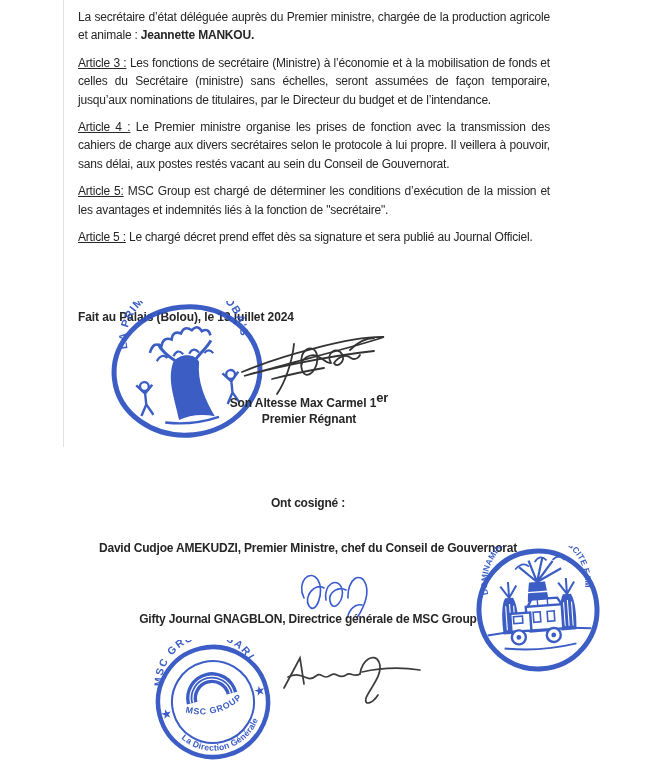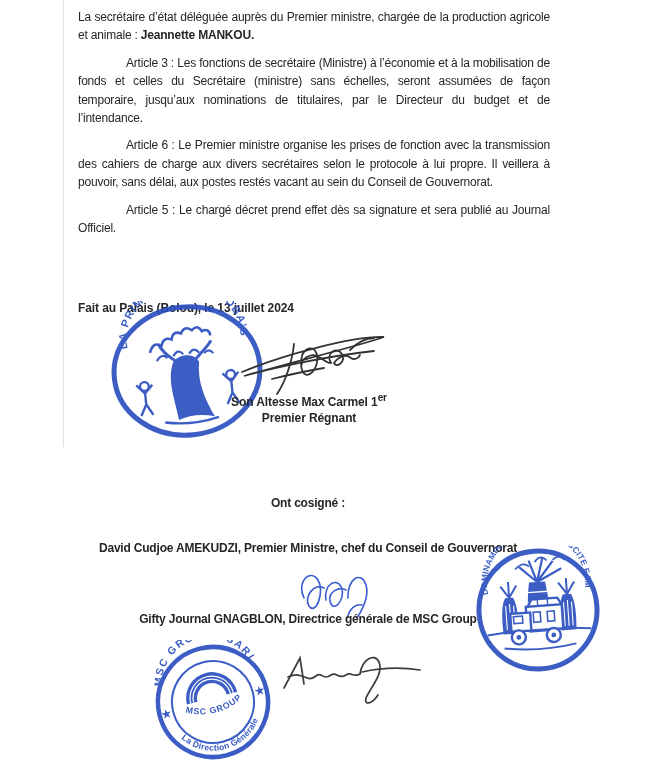--- a/index.html
+++ b/index.html
@@ -6,56 +6,57 @@
   .page{
     position:relative;width:647px;height:767px;background:#ffffff;
     font-family:"Liberation Sans",sans-serif;color:#262626;overflow:hidden;border-radius:21px;
   }
   .scan-line{position:absolute;left:63px;top:0;width:1px;height:447px;background:#e2e2e2;}
   .text-col{
     position:absolute;left:78px;top:8px;width:472px;
     font-size:12px;line-height:18.4px;letter-spacing:-0.2px;text-align:justify;
   }
   .text-col p{margin:0 0 9px 0;}
-  .art-label{margin-left:48px;}
+  .art-label{text-decoration:underline;}
   .bold{font-weight:bold;}
   .place-date{
     text-align:left;font-weight:bold;margin-top:62px;letter-spacing:-0.1px;
   }
   .centered-line{
     position:absolute;left:0;width:616px;text-align:center;font-weight:bold;
     font-size:12px;letter-spacing:-0.2px;
   }
   #ont-cosigne{top:496px;}
   #cosigner-david{top:541px;}
   #cosigner-gifty{top:612px;}
   .signatory{
     position:absolute;left:226px;top:390px;width:166px;text-align:center;
     font-weight:bold;font-size:12px;line-height:15.5px;letter-spacing:-0.1px;
   }
-  .signatory sup{font-size:10px;vertical-align:super;}
+  .signatory sup{font-size:13px;vertical-align:super;}
   .stamp{position:absolute;opacity:0.92;}
   .sig{position:absolute;}
   svg text{font-family:"Liberation Sans",sans-serif;font-weight:bold;}
   .stamp-blue-text{fill:#2b50c0;}
 </style>
 </head>
 <body>
 
 <div class="page">
 
   <div class="scan-line"></div>
 
   <div class="text-col">
     <p><span>La secrétaire d’état déléguée auprès du Premier ministre, chargée de la production agricole et animale : </span><span class="bold">Jeannette MANKOU.</span></p>
 
     <p><span class="art-label">Article 3 :</span><span> Les fonctions de secrétaire (Ministre) à l’économie et à la mobilisation de fonds et celles du Secrétaire (ministre) sans échelles, seront assumées de façon temporaire, jusqu’aux nominations de titulaires, par le Directeur du budget et de l’intendance.</span></p>
 
-    <p><span class="art-label">Article 6 :</span><span> Le Premier ministre organise les prises de fonction avec la transmission des cahiers de charge aux divers secrétaires selon le protocole à lui propre. Il veillera à pouvoir, sans délai, aux postes restés vacant au sein du Conseil de Gouvernorat.</span></p>
+    <p><span class="art-label">Article 4 :</span><span> Le Premier ministre organise les prises de fonction avec la transmission des cahiers de charge aux divers secrétaires selon le protocole à lui propre. Il veillera à pouvoir, sans délai, aux postes restés vacant au sein du Conseil de Gouvernorat.</span></p>
 
+    <p><span class="art-label">Article 5:</span><span> MSC Group est chargé de déterminer les conditions d’exécution de la mission et les avantages et indemnités liés à la fonction de "secrétaire".</span></p>
 
     <p><span class="art-label">Article 5 :</span><span> Le chargé décret prend effet dès sa signature et sera publié au Journal Officiel.</span></p>
 
     <div class="place-date">Fait au Palais (Bolou), le 13 juillet 2024</div>
   </div>
 
   <svg class="stamp" style="left:108px;top:301px;" width="158" height="140" viewBox="0 0 158 140">
     <g stroke="#2b50c0" fill="none" transform="rotate(-6 79 70)">
       <ellipse cx="79" cy="70" rx="73" ry="64" stroke-width="5"></ellipse>
       <path id="s1arc" d="M 25,53 A 57,51 0 1 1 133,53" stroke="none"></path>

